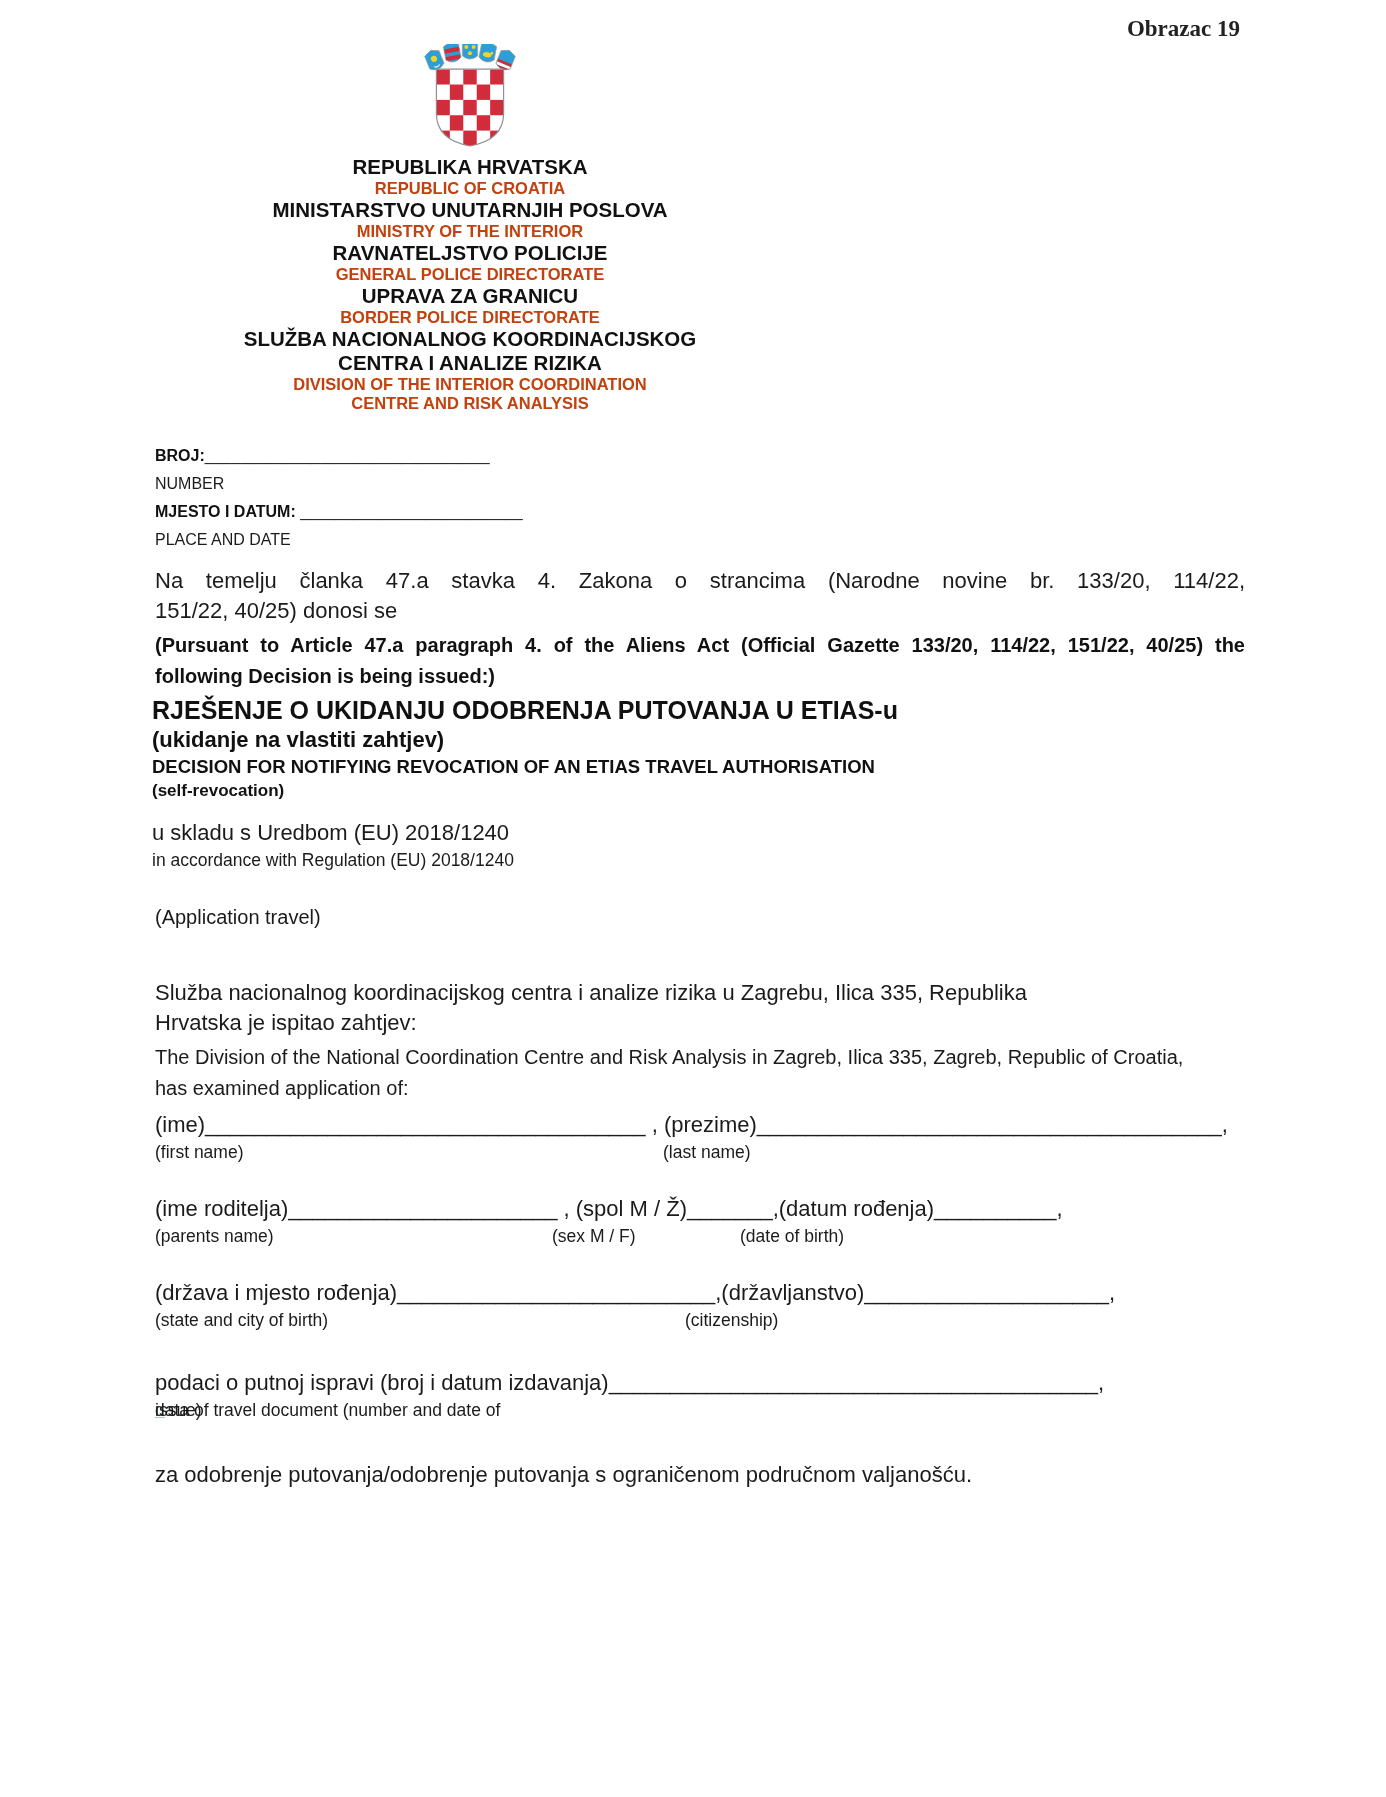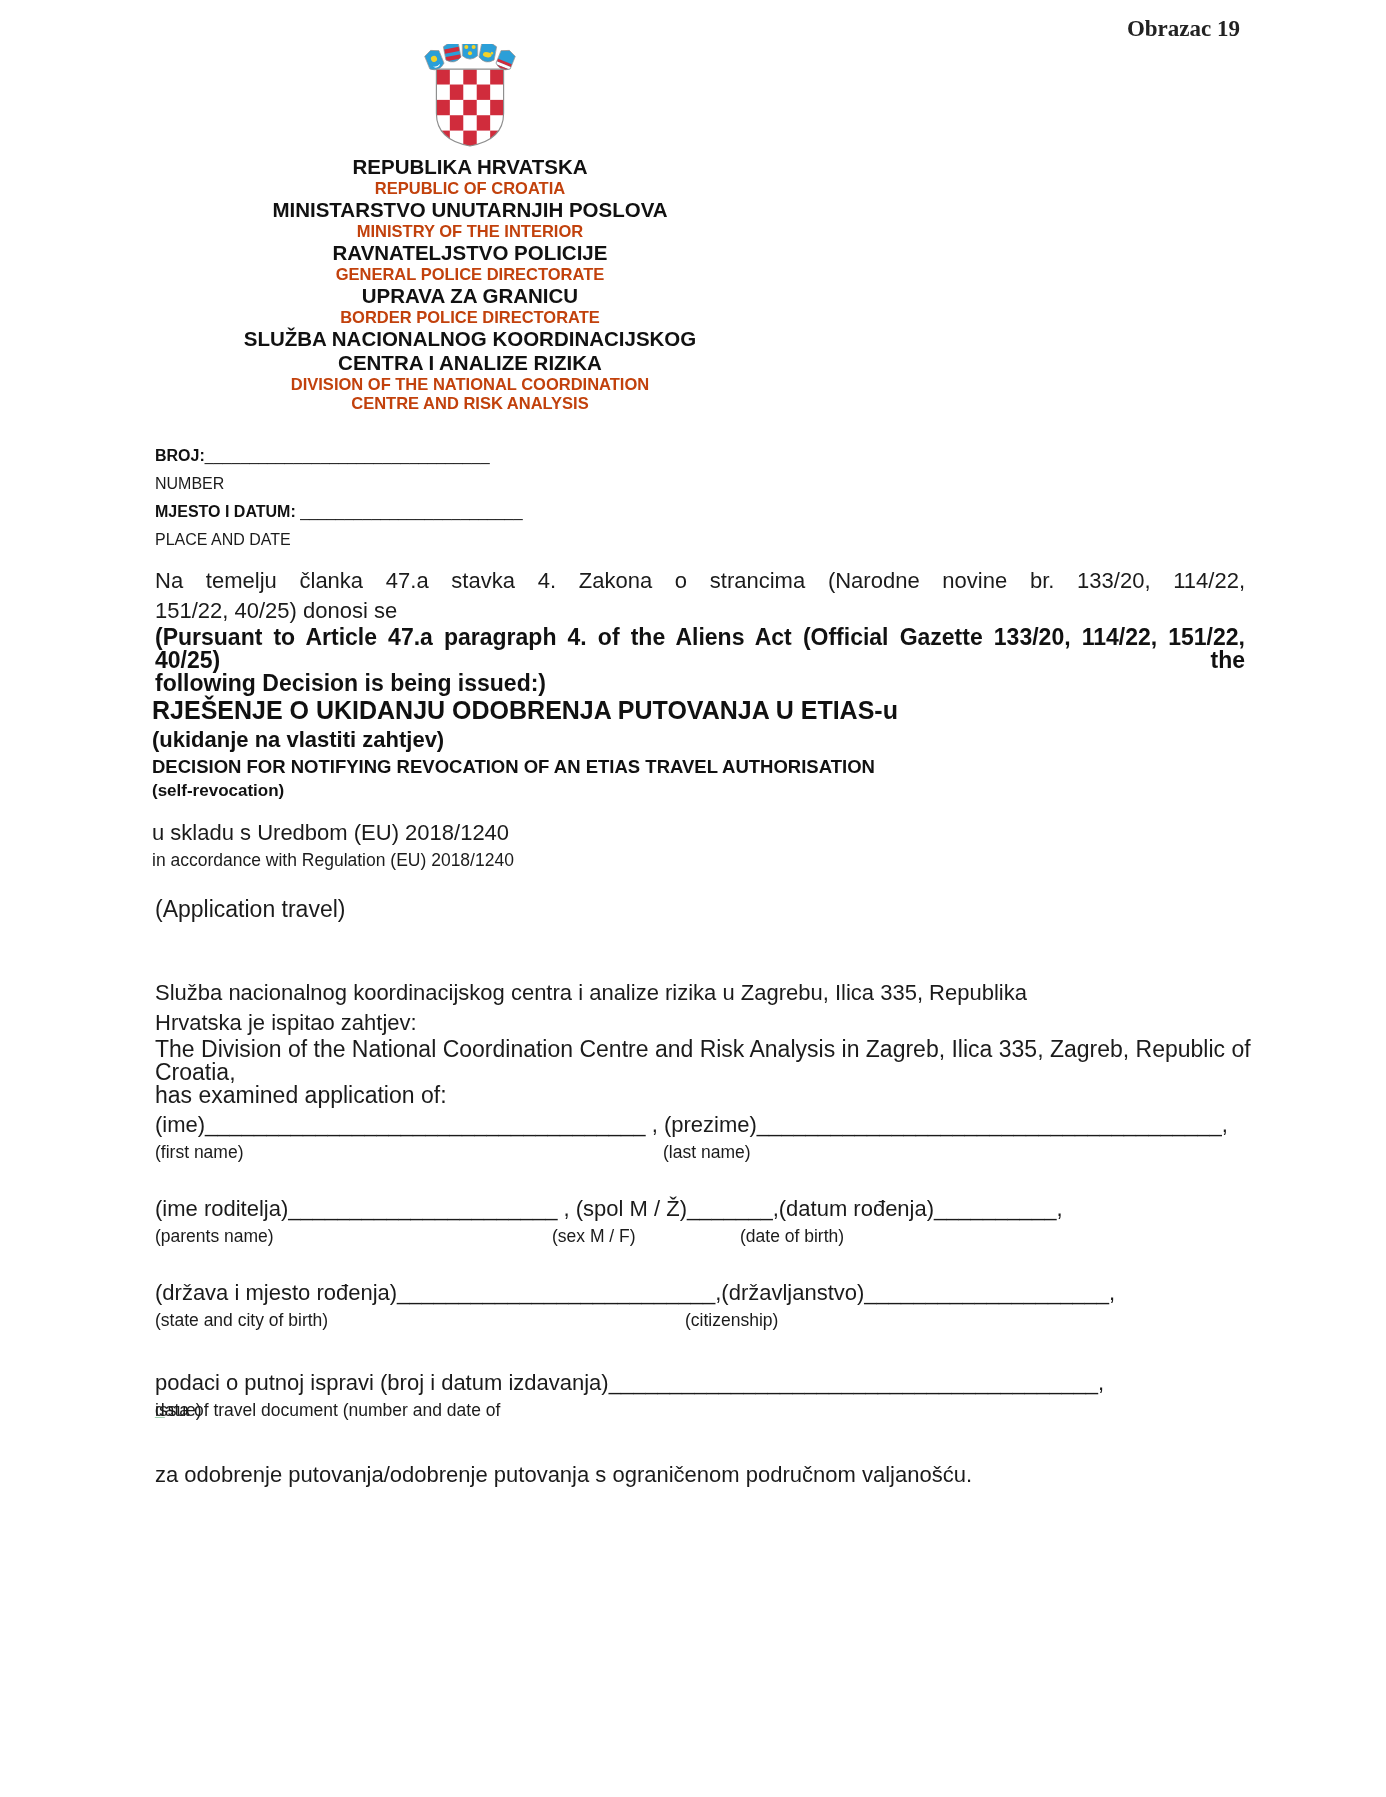--- a/index.html
+++ b/index.html
@@ -23,21 +23,21 @@
   #coat{display:block;margin:0 auto 5px auto;}
   .hdr-hr{font-weight:bold;font-size:20.5px;line-height:24px;color:#111;}
   .hdr-en{font-weight:bold;font-size:16.5px;line-height:19px;color:#c2410c;}
   
   #registry{top:442px;left:155px;font-size:16px;line-height:28px;}
   #registry .lbl{font-weight:bold;color:#111;}
   #registry .line{letter-spacing:0;}
   
   #legal{top:566px;left:155px;width:1090px;}
   .hr-line{font-size:22px;line-height:30px;}
-  .en-line{font-size:23px;line-height:23px;}
+  .en-line{font-size:20px;line-height:23px;margin-top:8px;}
   .en-bold{font-weight:bold;color:#111;}
   .just{text-align:justify;text-align-last:justify;}
   
   #titleblock{top:694px;left:152px;width:1110px;text-align:left;color:#111;}
   #title-hr-main{font-weight:bold;font-size:25px;line-height:32px;}
   #title-hr-sub{font-weight:bold;font-size:22px;line-height:28px;}
   #title-en-main{font-weight:bold;font-size:18.5px;line-height:25px;}
   #title-en-sub{font-weight:bold;font-size:17px;line-height:23px;}
   #reg-hr{font-weight:normal;font-size:22px;line-height:30px;margin-top:16px;color:#1b1b1b;}
   #reg-en{font-weight:normal;font-size:17.5px;line-height:24px;color:#1b1b1b;}
@@ -146,21 +146,21 @@
     <div class="hdr-hr">REPUBLIKA HRVATSKA</div>
     <div class="hdr-en">REPUBLIC OF CROATIA</div>
     <div class="hdr-hr">MINISTARSTVO UNUTARNJIH POSLOVA</div>
     <div class="hdr-en">MINISTRY OF THE INTERIOR</div>
     <div class="hdr-hr">RAVNATELJSTVO POLICIJE</div>
     <div class="hdr-en">GENERAL POLICE DIRECTORATE</div>
     <div class="hdr-hr">UPRAVA ZA GRANICU</div>
     <div class="hdr-en">BORDER POLICE DIRECTORATE</div>
     <div class="hdr-hr">SLUŽBA NACIONALNOG KOORDINACIJSKOG</div>
     <div class="hdr-hr">CENTRA I ANALIZE RIZIKA</div>
-    <div class="hdr-en">DIVISION OF THE NATIONAL COORDINATION</div>
+    <div class="hdr-en">DIVISION OF THE INTERIOR COORDINATION</div>
     <div class="hdr-en">CENTRE AND RISK ANALYSIS</div>
   </div>
 
   <div id="registry" class="abs">
     <div><span class="lbl">BROJ:</span><span class="line">________________________________</span></div>
     <div>NUMBER</div>
     <div><span class="lbl">MJESTO I DATUM:</span><span> </span><span class="line">_________________________</span></div>
     <div>PLACE AND DATE</div>
   </div>
 

